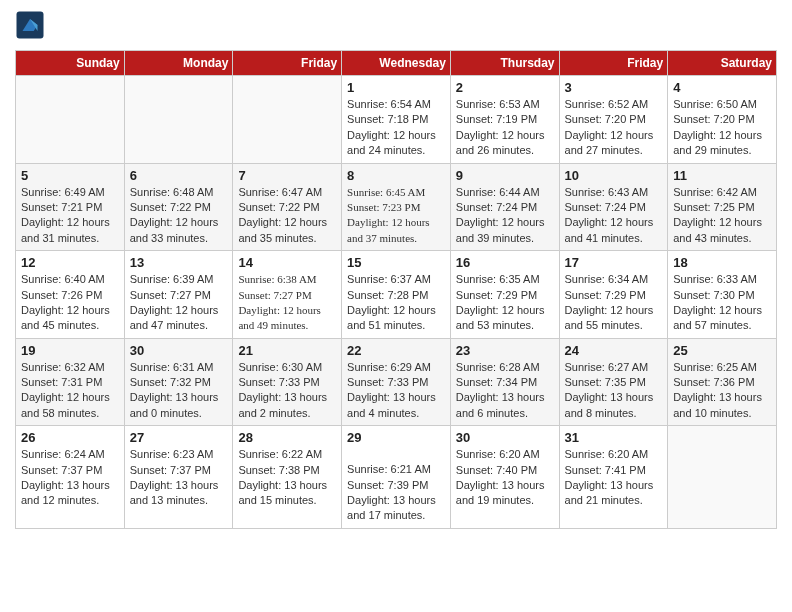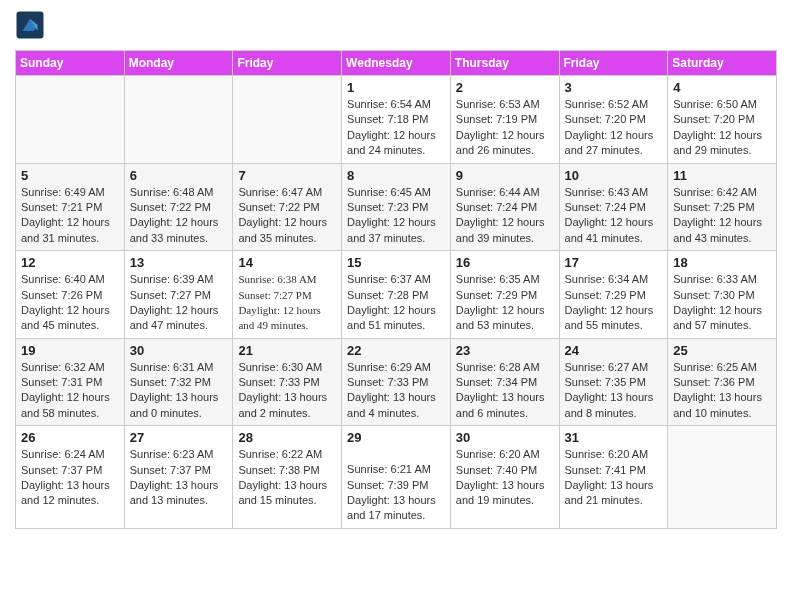--- a/index.html
+++ b/index.html
@@ -46,26 +46,26 @@
     .subtitle {
       font-size: 14px;
       color: #333;
     }
     table {
       width: 100%;
       border-collapse: collapse;
       table-layout: fixed;
     }
     thead tr th {
-      background-color: #d946ef;
+      background-color: #b91c1c;
       color: #fff;
       font-size: 12px;
       font-weight: bold;
       padding: 5px 4px;
-      text-align: left;
+      text-align: right;
       border: 1px solid #ccc;
     }
     tbody tr td {
       vertical-align: top;
       border: 1px solid #ccc;
       padding: 4px 5px;
       font-size: 10px;
       color: #222;
       height: 80px;
       background: #fff;
@@ -174,21 +174,21 @@
           </td>
           <td>
             <span class="day-num">7</span>
             <div class="cell-info" style="white-space: pre-line;">Sunrise: 6:47 AM
 Sunset: 7:22 PM
 Daylight: 12 hours
 and 35 minutes.</div>
           </td>
           <td>
             <span class="day-num">8</span>
-            <div class="cell-info" style="white-space: pre-line;">Sunrise: 6:45 AM
+            <div class="cell-info" style="white-space: pre-line; font-family: Liberation Serif, serif;">Sunrise: 6:45 AM
 Sunset: 7:23 PM
 Daylight: 12 hours
 and 37 minutes.</div>
           </td>
           <td>
             <span class="day-num">9</span>
             <div class="cell-info" style="white-space: pre-line;">Sunrise: 6:44 AM
 Sunset: 7:24 PM
 Daylight: 12 hours
 and 39 minutes.</div>

